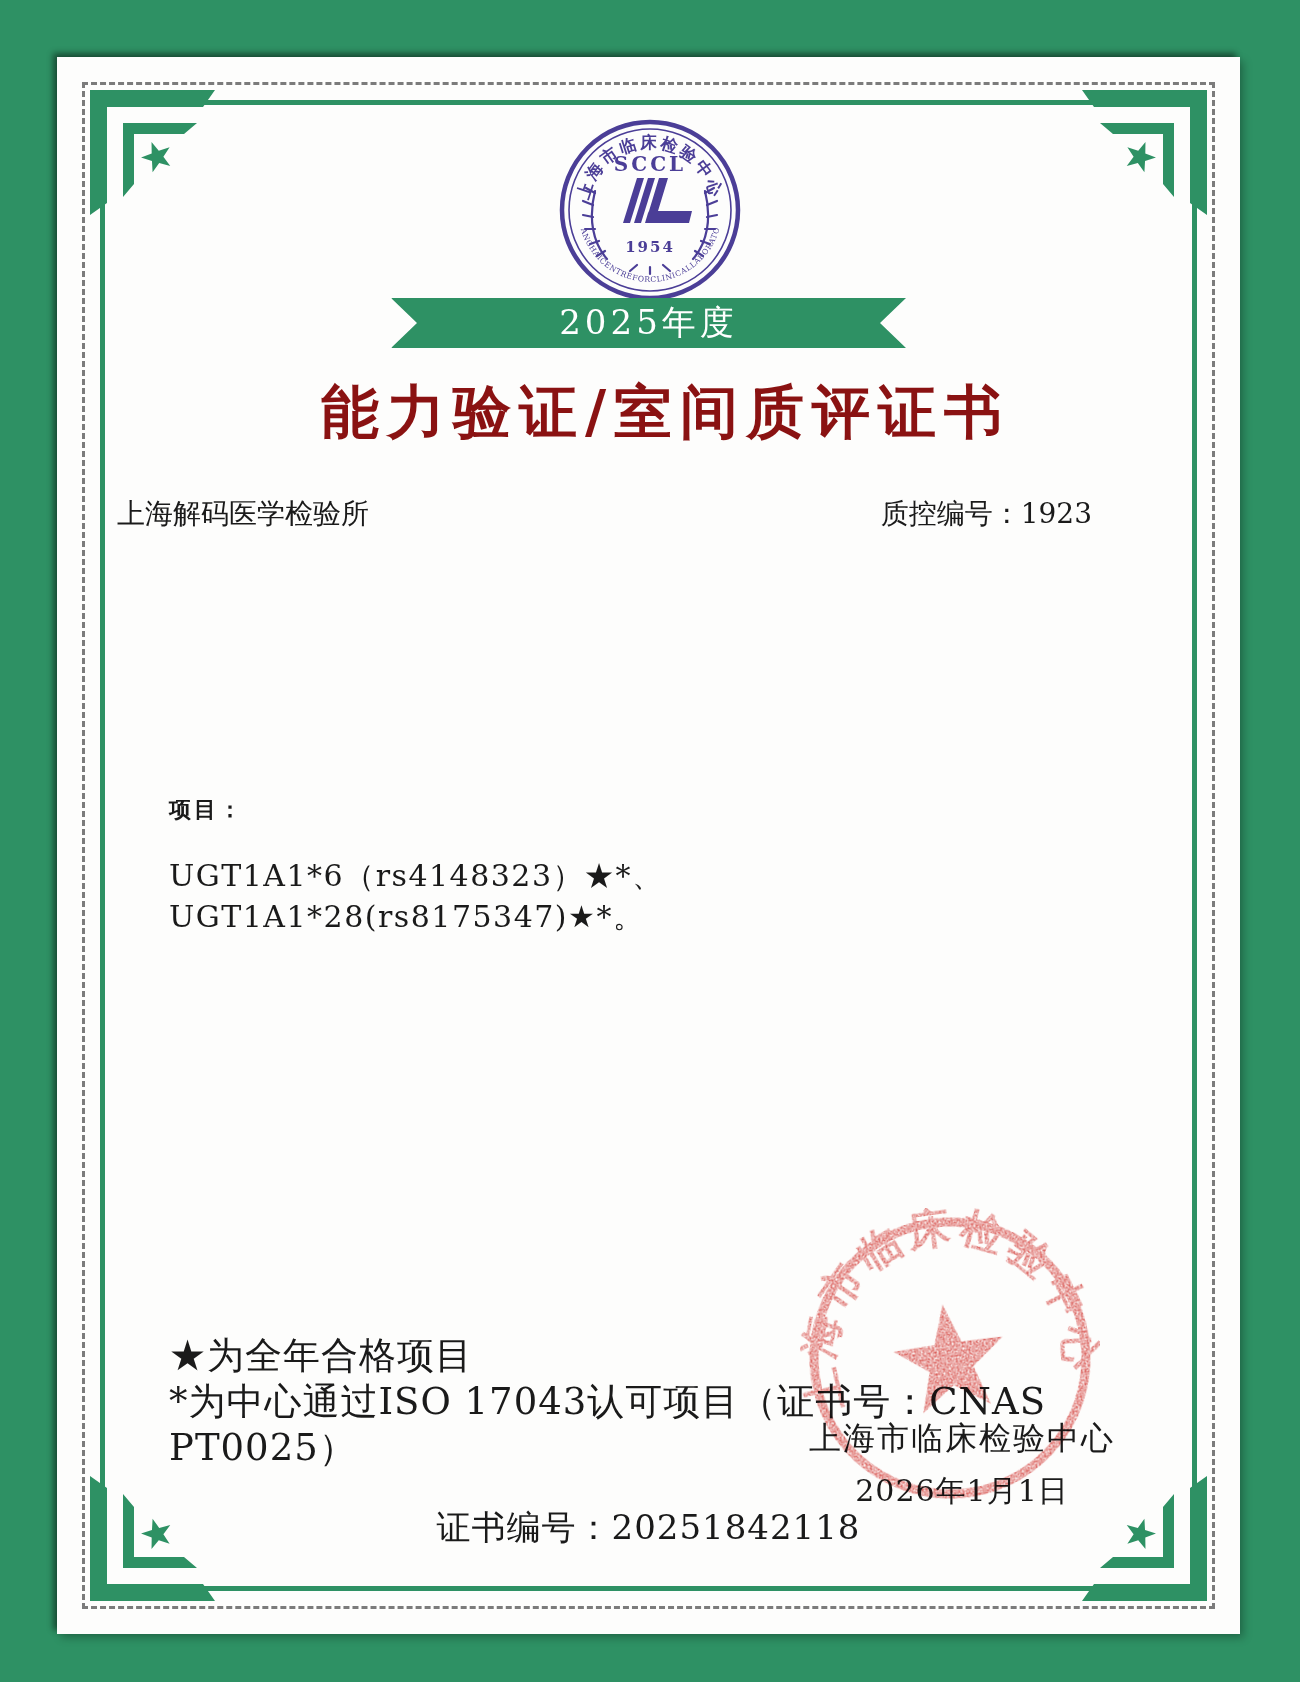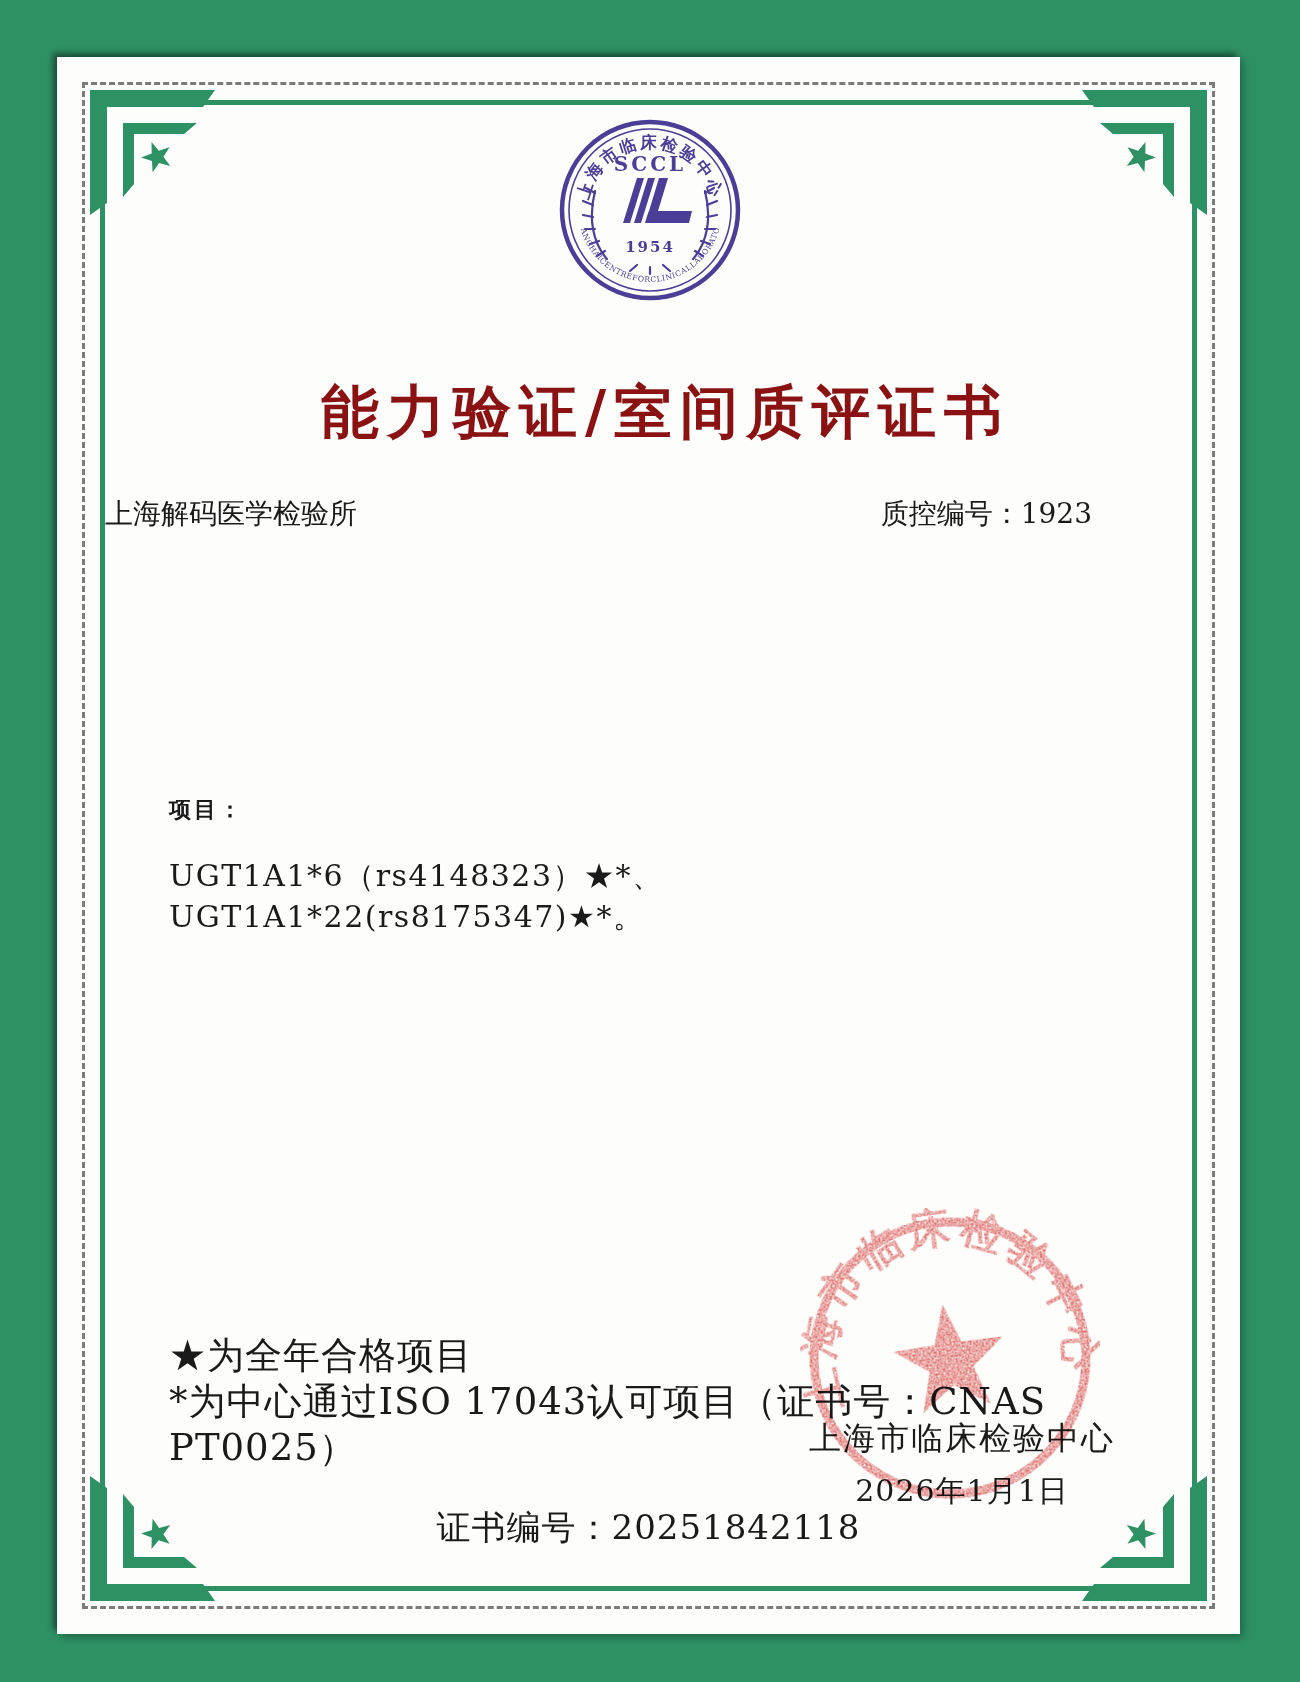--- a/index.html
+++ b/index.html
@@ -15,21 +15,21 @@
   .corner.bl{left:28px;bottom:28px;transform:scaleY(-1);}
   .corner.br{right:28px;bottom:28px;transform:scale(-1,-1);}
   .logo-wrap{position:absolute;left:498px;top:58px;width:190px;height:190px;}
   .ribbon{position:absolute;top:241px;left:50%;transform:translateX(-50%);width:515px;height:50px;
           background:#2e9164;display:flex;align-items:center;justify-content:center;
           clip-path:polygon(0 0,100% 0,calc(100% - 26px) 50%,100% 100%,0 100%,26px 50%);}
   .ribbon span{color:#fff;font-size:34px;letter-spacing:4px;}
   .title{position:absolute;top:300px;left:0;width:100%;margin:17px;text-align:center;
          font-size:58px;font-weight:bold;letter-spacing:8px;color:#8a1212;}
   .info-row{position:absolute;top:438px;left:0;width:100%;box-sizing:border-box;
-            padding:0 148px 0 48px;display:flex;justify-content:space-between;font-size:28px;}
+            padding:0 148px 0 60px;display:flex;justify-content:space-between;font-size:28px;}
   .body-par{position:absolute;top:548px;left:65px;width:1050px;font-size:46px;
             letter-spacing:13px;line-height:1.85;}
   .body-par .l1{text-indent:28px;white-space:nowrap;}
   .body-par .l2{white-space:nowrap;}
   .items-label{position:absolute;top:738px;left:112px;font-size:22px;font-weight:bold;letter-spacing:3px;}
   .items-text{position:absolute;top:799px;left:112px;width:960px;font-size:30px;letter-spacing:1.5px;}
   .notes{position:absolute;top:1276px;left:112px;font-size:37px;line-height:46px;letter-spacing:1px;}
   .sig{position:absolute;top:1360px;left:690px;width:430px;text-align:center;}
   .sig .issuer{font-size:32px;letter-spacing:2px;}
   .sig .date{font-size:30px;margin-top:10px;letter-spacing:1px;}
@@ -111,33 +111,36 @@
           <path d="M150,114 l10,0"></path>
             <path d="M146,126 l9,3"></path>
             <path d="M140,136 l8,5"></path>
           <path d="M82,150 l-7,6"></path>
             <path d="M95,152 l0,7"></path>
             <path d="M108,150 l7,6"></path>
         </g>
       </svg>
     </div>
 
+    <div class="ribbon">
+      <span>2025年度</span>
+    </div>
 
     <h1 class="title">能力验证/室间质评证书</h1>
 
     <div class="info-row">
       <span>上海解码医学检验所</span>
       <span><span>质控编号：</span><span>1923</span></span>
     </div>
 
     <div class="body-par">
     </div>
 
     <div class="items-label">项目：</div>
-    <div class="items-text">UGT1A1*6（rs4148323）★*、UGT1A1*22(rs8175347)★*。</div>
+    <div class="items-text">UGT1A1*6（rs4148323）★*、UGT1A1*28(rs8175347)★*。</div>
 
     <div class="notes">
       <div>★为全年合格项目</div>
       <div>*为中心通过ISO 17043认可项目（证书号：CNAS PT0025）</div>
     </div>
 
     <div class="sig">
       <div class="issuer">上海市临床检验中心</div>
       <div class="date">2026年1月1日</div>
     </div>

